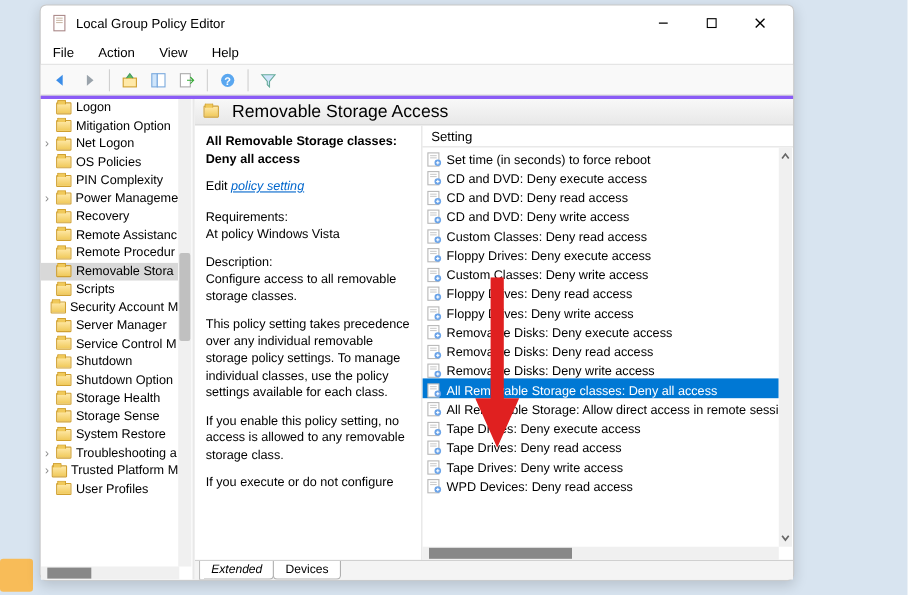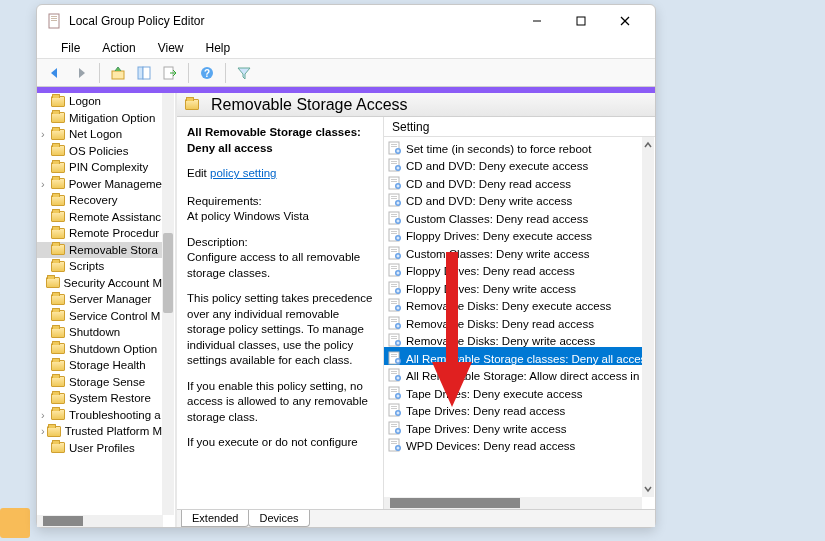--- a/index.html
+++ b/index.html
@@ -1,63 +1,63 @@
 <!DOCTYPE html>
 <html><head>
 <meta charset="utf-8">
 <style>
 * { box-sizing: border-box; margin: 0; padding: 0; }
 body { font-family: "Segoe UI", Tahoma, sans-serif; font-size: 12px; background: #d8e4f0; width: 825px; height: 541px; overflow: hidden; position: relative; }
-.window { position: absolute; left: 36px; top: 4px; width: 620px; height: 524px; background: #fff; border: 1px solid #c8c8c8; border-radius: 6px; box-shadow: 0 4px 12px rgba(0,0,0,0.15); display: flex; flex-direction: column; }
+.window { position: absolute; left: 36px; top: 4px; width: 686px; height: 524px; background: #fff; border: 1px solid #c8c8c8; border-radius: 6px; box-shadow: 0 4px 12px rgba(0,0,0,0.15); display: flex; flex-direction: column; }
 .titlebar { height: 32px; display: flex; align-items: center; padding: 0 6px; }
 .title-icon { width: 16px; height: 16px; margin: 0 6px 0 4px; display:flex; align-items:center; justify-content:center; }
 .window-title { flex: 1; font-size: 12px; color: #000; }
 .win-controls { display: flex; gap: 12px; padding-right: 8px; }
 .win-btn { width: 32px; height: 28px; display: flex; align-items: center; justify-content: center; cursor: pointer; }
-.menubar { height: 22px; display: flex; align-items: center; padding: 0 20px; gap: 14px; border-bottom: 1px solid #e0e0e0; }
+.menubar { height: 22px; display: flex; align-items: center; padding: 0 7px; gap: 14px; border-bottom: 1px solid #e0e0e0; }
 .menu-item { color: #000; cursor: pointer; padding: 2px 4px; }
 .toolbar { height: 28px; display: flex; align-items: center; padding: 0 6px; gap: 2px; border-bottom: 1px solid #d0d0d0; background: #f9f9f9; }
 .tbtn { width: 24px; height: 22px; display: flex; align-items: center; justify-content: center; cursor: pointer; border: 1px solid transparent; }
 .tsep { width: 1px; height: 20px; background: #d0d0d0; margin: 0 4px; }
-.content { flex: 1; display: flex; overflow: hidden; border-top: 6px solid #8b5cf6; }
+.content { flex: 1; display: flex; overflow: hidden; border-top: 3px solid #8b5cf6; }
 .tree-pane { width: 140px; background: #fff; overflow: hidden; position: relative; border-right: 2px solid #e8e8e8; }
 .tree-scroll { position:absolute; right:1px; top:0; bottom:12px; width:12px; background:#f0f0f0; }
 .tree-scroll-thumb { position:absolute; left:1px; right:1px; top:140px; height:80px; background:#c0c0c0; border-radius:2px;}
 .tree-hscroll { position:absolute; left:0; right:12px; bottom:0; height:12px; background:#f0f0f0; }
 .tree-hscroll-thumb { position:absolute; top:1px; bottom:1px; left:6px; width:40px; background:#888; }
 .tree-body { position:absolute; left:0; top:0; right:13px; bottom:12px; overflow:hidden; }
 .tree-row { height: 16.5px; display: flex; align-items: center; padding-left: 4px; white-space: nowrap; cursor: pointer; font-size: 11.5px; color:#000; }
 .tree-row.exp::before { content:"›"; color:#888; width:10px; display:inline-block; font-size:11px; }
 .tree-row.noexp::before { content:""; width:10px; display:inline-block; }
 .tree-row.selected { background: #d8d8d8; }
 .folder-icon { width:14px; height:11px; background: linear-gradient(#ffe9a8,#f0c95a); border:1px solid #d0a030; border-radius:1px; margin-right:4px; position:relative; flex-shrink:0;}
 .folder-icon::before { content:""; position:absolute; left:0; top:-3px; width:6px; height:3px; background:#f0c95a; border:1px solid #d0a030; border-bottom:none; border-radius:1px 1px 0 0;}
 .right-pane { flex:1; display:flex; flex-direction:column; overflow:hidden; }
 .header-bar { height: 24px; background: linear-gradient(#f8f8f8,#e8e8e8); border-bottom:1px solid #d0d0d0; display:flex; align-items:center; padding:0 8px; gap:8px; }
 .header-title { font-size:16px; color:#000; }
 .main-area { flex:1; display:flex; overflow:hidden; }
 .detail-pane { width: 206px; padding: 8px 10px; font-size: 11.5px; line-height:1.35; color:#000; overflow:hidden; }
 .detail-title { font-weight: bold; margin-bottom: 10px; }
 .edit-row { margin-bottom: 12px; }
-.link { color: #0066cc; text-decoration: underline; cursor:pointer; }
+.link { color: #0066cc; text-decoration: underline; cursor:pointer;font-style:italic; }
 .para { margin-bottom: 10px; }
 .list-pane { flex:1; position:relative; border-left:1px solid #e0e0e0; }
 .list-header { height:20px; display:flex; align-items:center; padding:0 8px; border-bottom:1px solid #e0e0e0; font-size:12px; color:#000; }
 .list-body { position:absolute; left:0; right:13px; top:20px; bottom:12px; overflow:hidden; }
 .list-row { height:17.5px; display:flex; align-items:flex-end; padding:0 4px; white-space:nowrap; cursor:pointer; font-size:11.5px; }
 .list-row.selected { background:#0078d4; color:#fff; }
 .setting-icon { width:14px; height:14px; margin-right:4px; flex-shrink:0; display:flex; align-items:center; justify-content:center; }
 .setting-icon svg { width:14px; height:14px; }
 .list-vscroll { position:absolute; right:1px; top:20px; bottom:12px; width:12px; background:#f0f0f0; }
 .list-vscroll svg { position:absolute; }
 .list-hscroll { position:absolute; left:0; right:13px; bottom:0; height:12px; background:#f0f0f0; }
 .list-hscroll-thumb { position:absolute; top:1px; bottom:1px; left:6px; width:130px; background:#888; }
 .tabs-row { height:18px; display:flex; align-items:flex-end; padding-left:4px; background:#f4f4f4; border-top:1px solid #d0d0d0; }
 .tab { height:17px; padding:0 10px; border:1px solid #b0b0b0; border-top:none; border-radius:0 0 4px 4px; margin-right:-1px; background:#fff; font-size:11px; display:flex; align-items:center; cursor:pointer; }
-.tab:first-child { border-bottom-left-radius:0; }
+.tab:first-child { border-bottom-left-radius:0;font-style:italic; }
 .red-arrow { position:absolute; left:432px; top:252px; width:40px; height:160px; pointer-events:none; z-index:50; }
 .taskbar-edge { position:absolute; left:0; top:508px; width:30px; height:30px; background:#f8bc58; border-radius:3px; filter:blur(0.5px);}
 </style>
 </head>
 <body>
 
 <div class="taskbar-edge"></div>
 
 <div class="window">
   <div class="titlebar">

